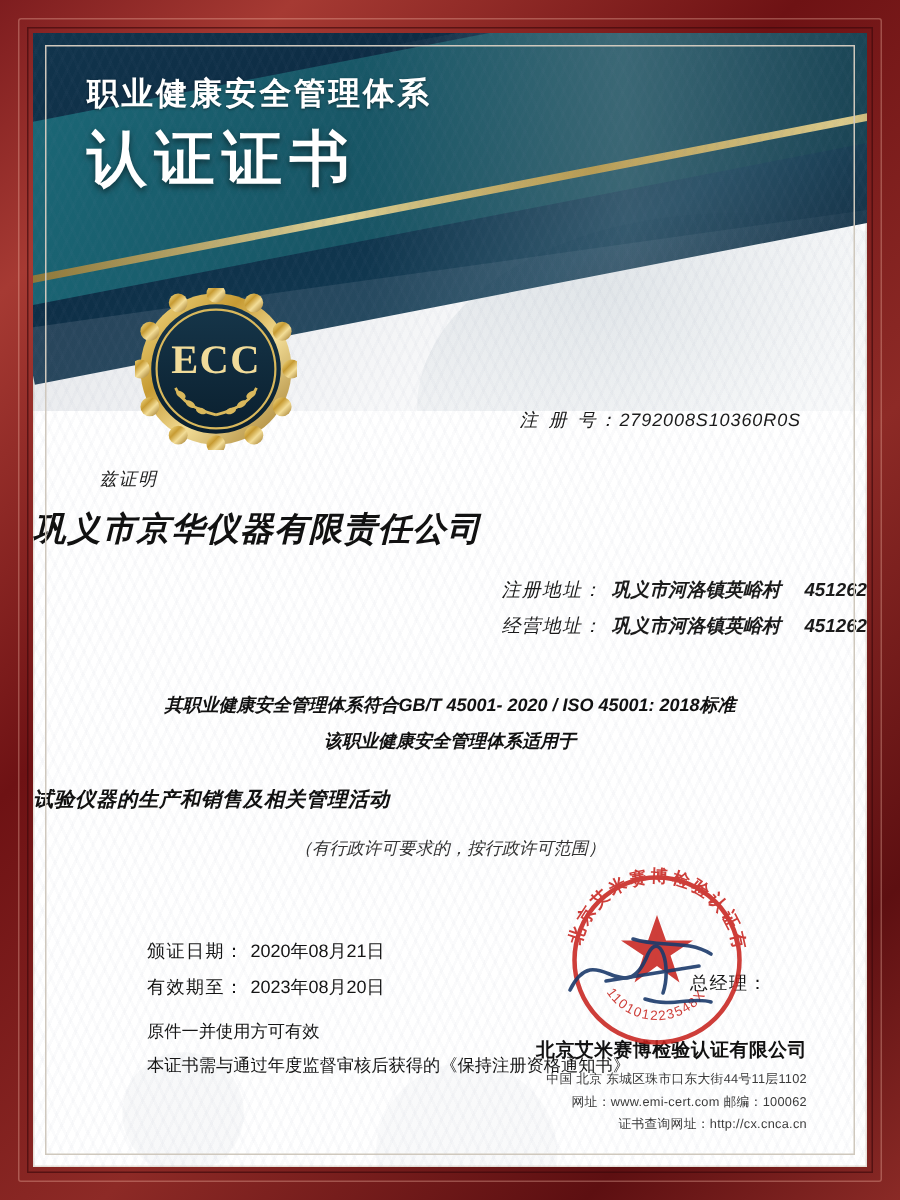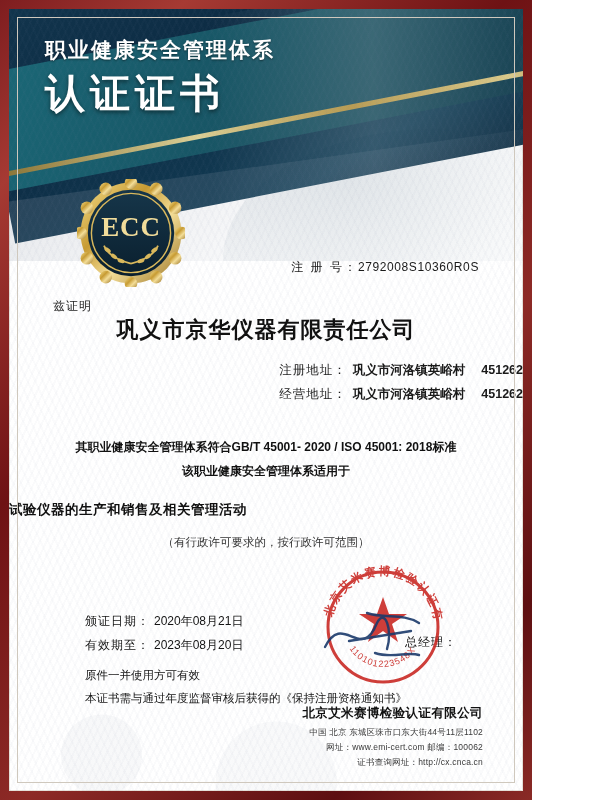--- a/index.html
+++ b/index.html
@@ -10,26 +10,26 @@
   body {
     width: 600px;
     height: 800px;
     font-family: "Liberation Sans", sans-serif;
     overflow: hidden;
   }
 
   
   .certificate {
     position: relative;
-    width: 532px;
+    width: 600px;
     height: 800px;
     box-sizing: border-box;
     background:
       linear-gradient(135deg, #7e1d1f 0%, #a63a33 14%, #6e1214 38%, #8d2a26 62%, #5d0f11 85%, #8a2a26 100%);
-    padding: 9px;
+    padding: 22px;
   }
   .frame-inner-bevel {
     position: absolute;
     inset: 12px;
     border: 1px solid rgba(255, 200, 180, 0.32);
     border-radius: 2px;
     pointer-events: none;
   }
   .frame-inner-bevel2 {
     position: absolute;
@@ -175,41 +175,41 @@
     z-index: 4;
   }
 
   
   .body {
     position: absolute;
     left: 0; top: 250px;
     width: 100%;
     z-index: 5;
     color: #1d1d1d;
+    font-style: italic;
   }
   .reg-no {
     text-align: right;
     padding-right: 44px;
     font-size: 12px;
     color: #1a1a1a;
     letter-spacing: 0.4px;
   }
   .reg-no .label { letter-spacing: 2px; }
   .reg-no .value { font-family: "Liberation Sans", sans-serif; letter-spacing: 0.6px; }
 
   .hereby {
     margin-top: 22px;
     padding-left: 44px;
     font-size: 12px;
     color: #222;
     letter-spacing: 1px;
   }
   .company {
-    margin-top: 0;
-    text-align: center;
+    margin-top: 10px;
     font-size: 22px;
     font-weight: bold;
     letter-spacing: 1px;
     color: #111;
   }
   .addr-lines {
     margin-top: 14px;
     text-align: right;
     font-size: 12.5px;
     color: #1a1a1a;

